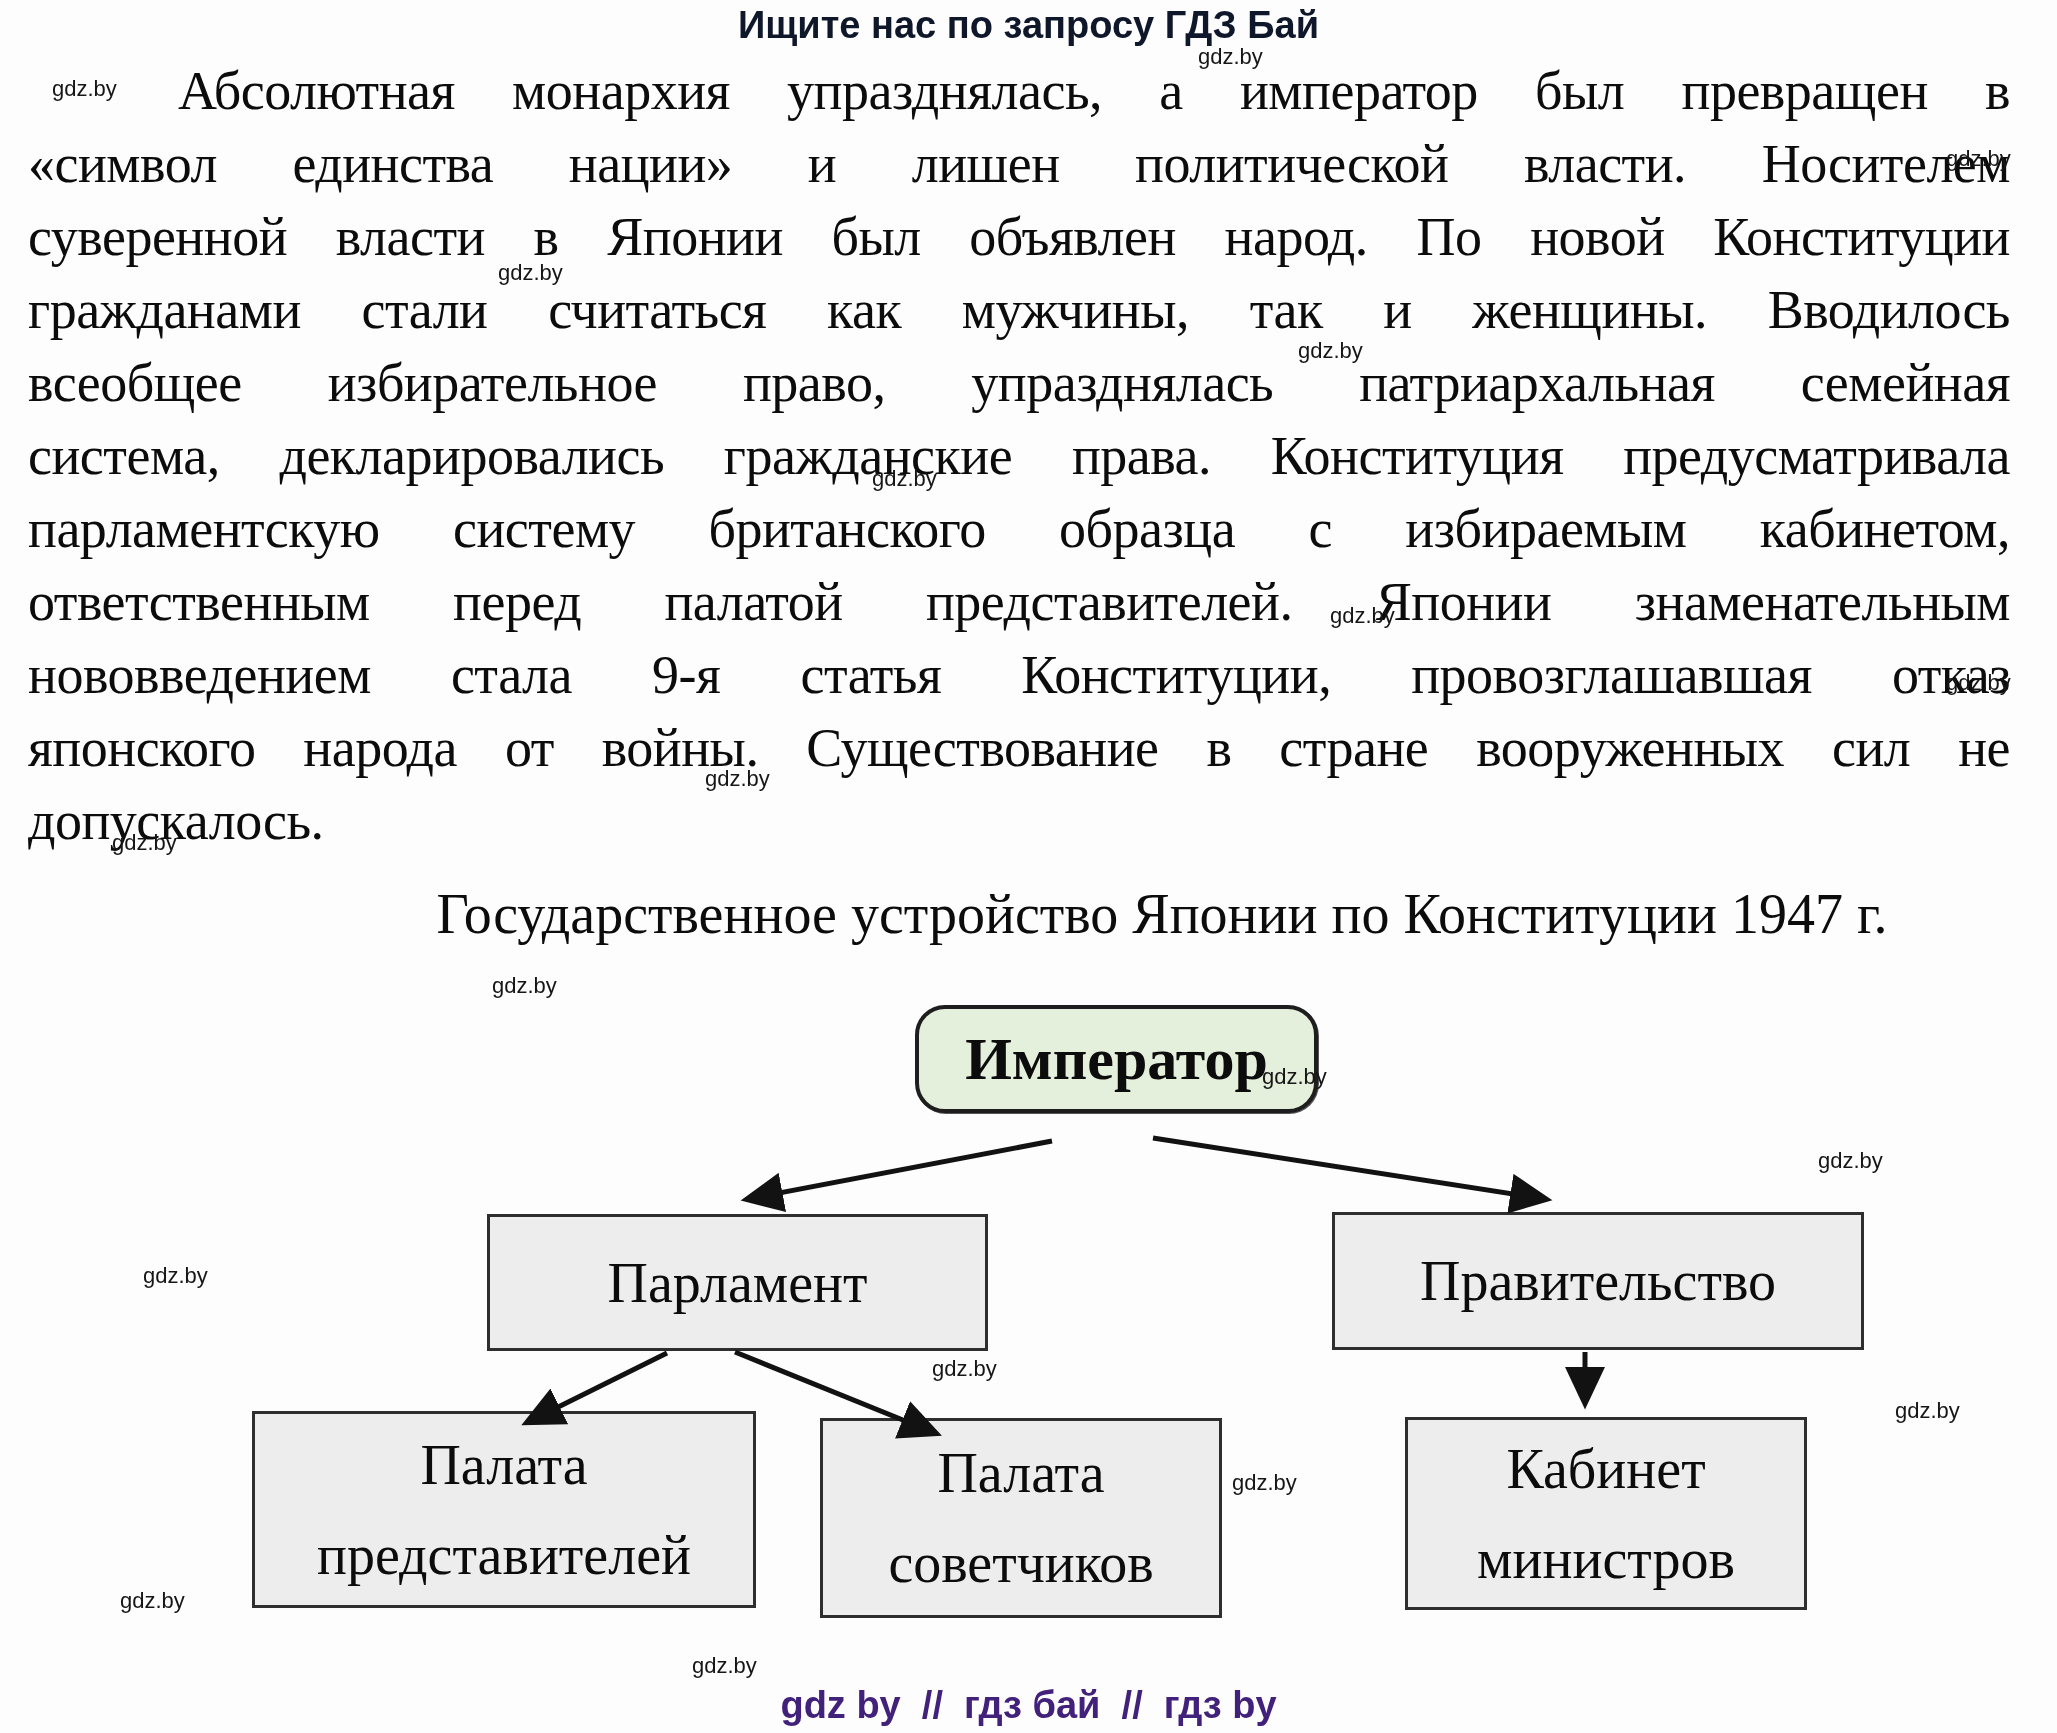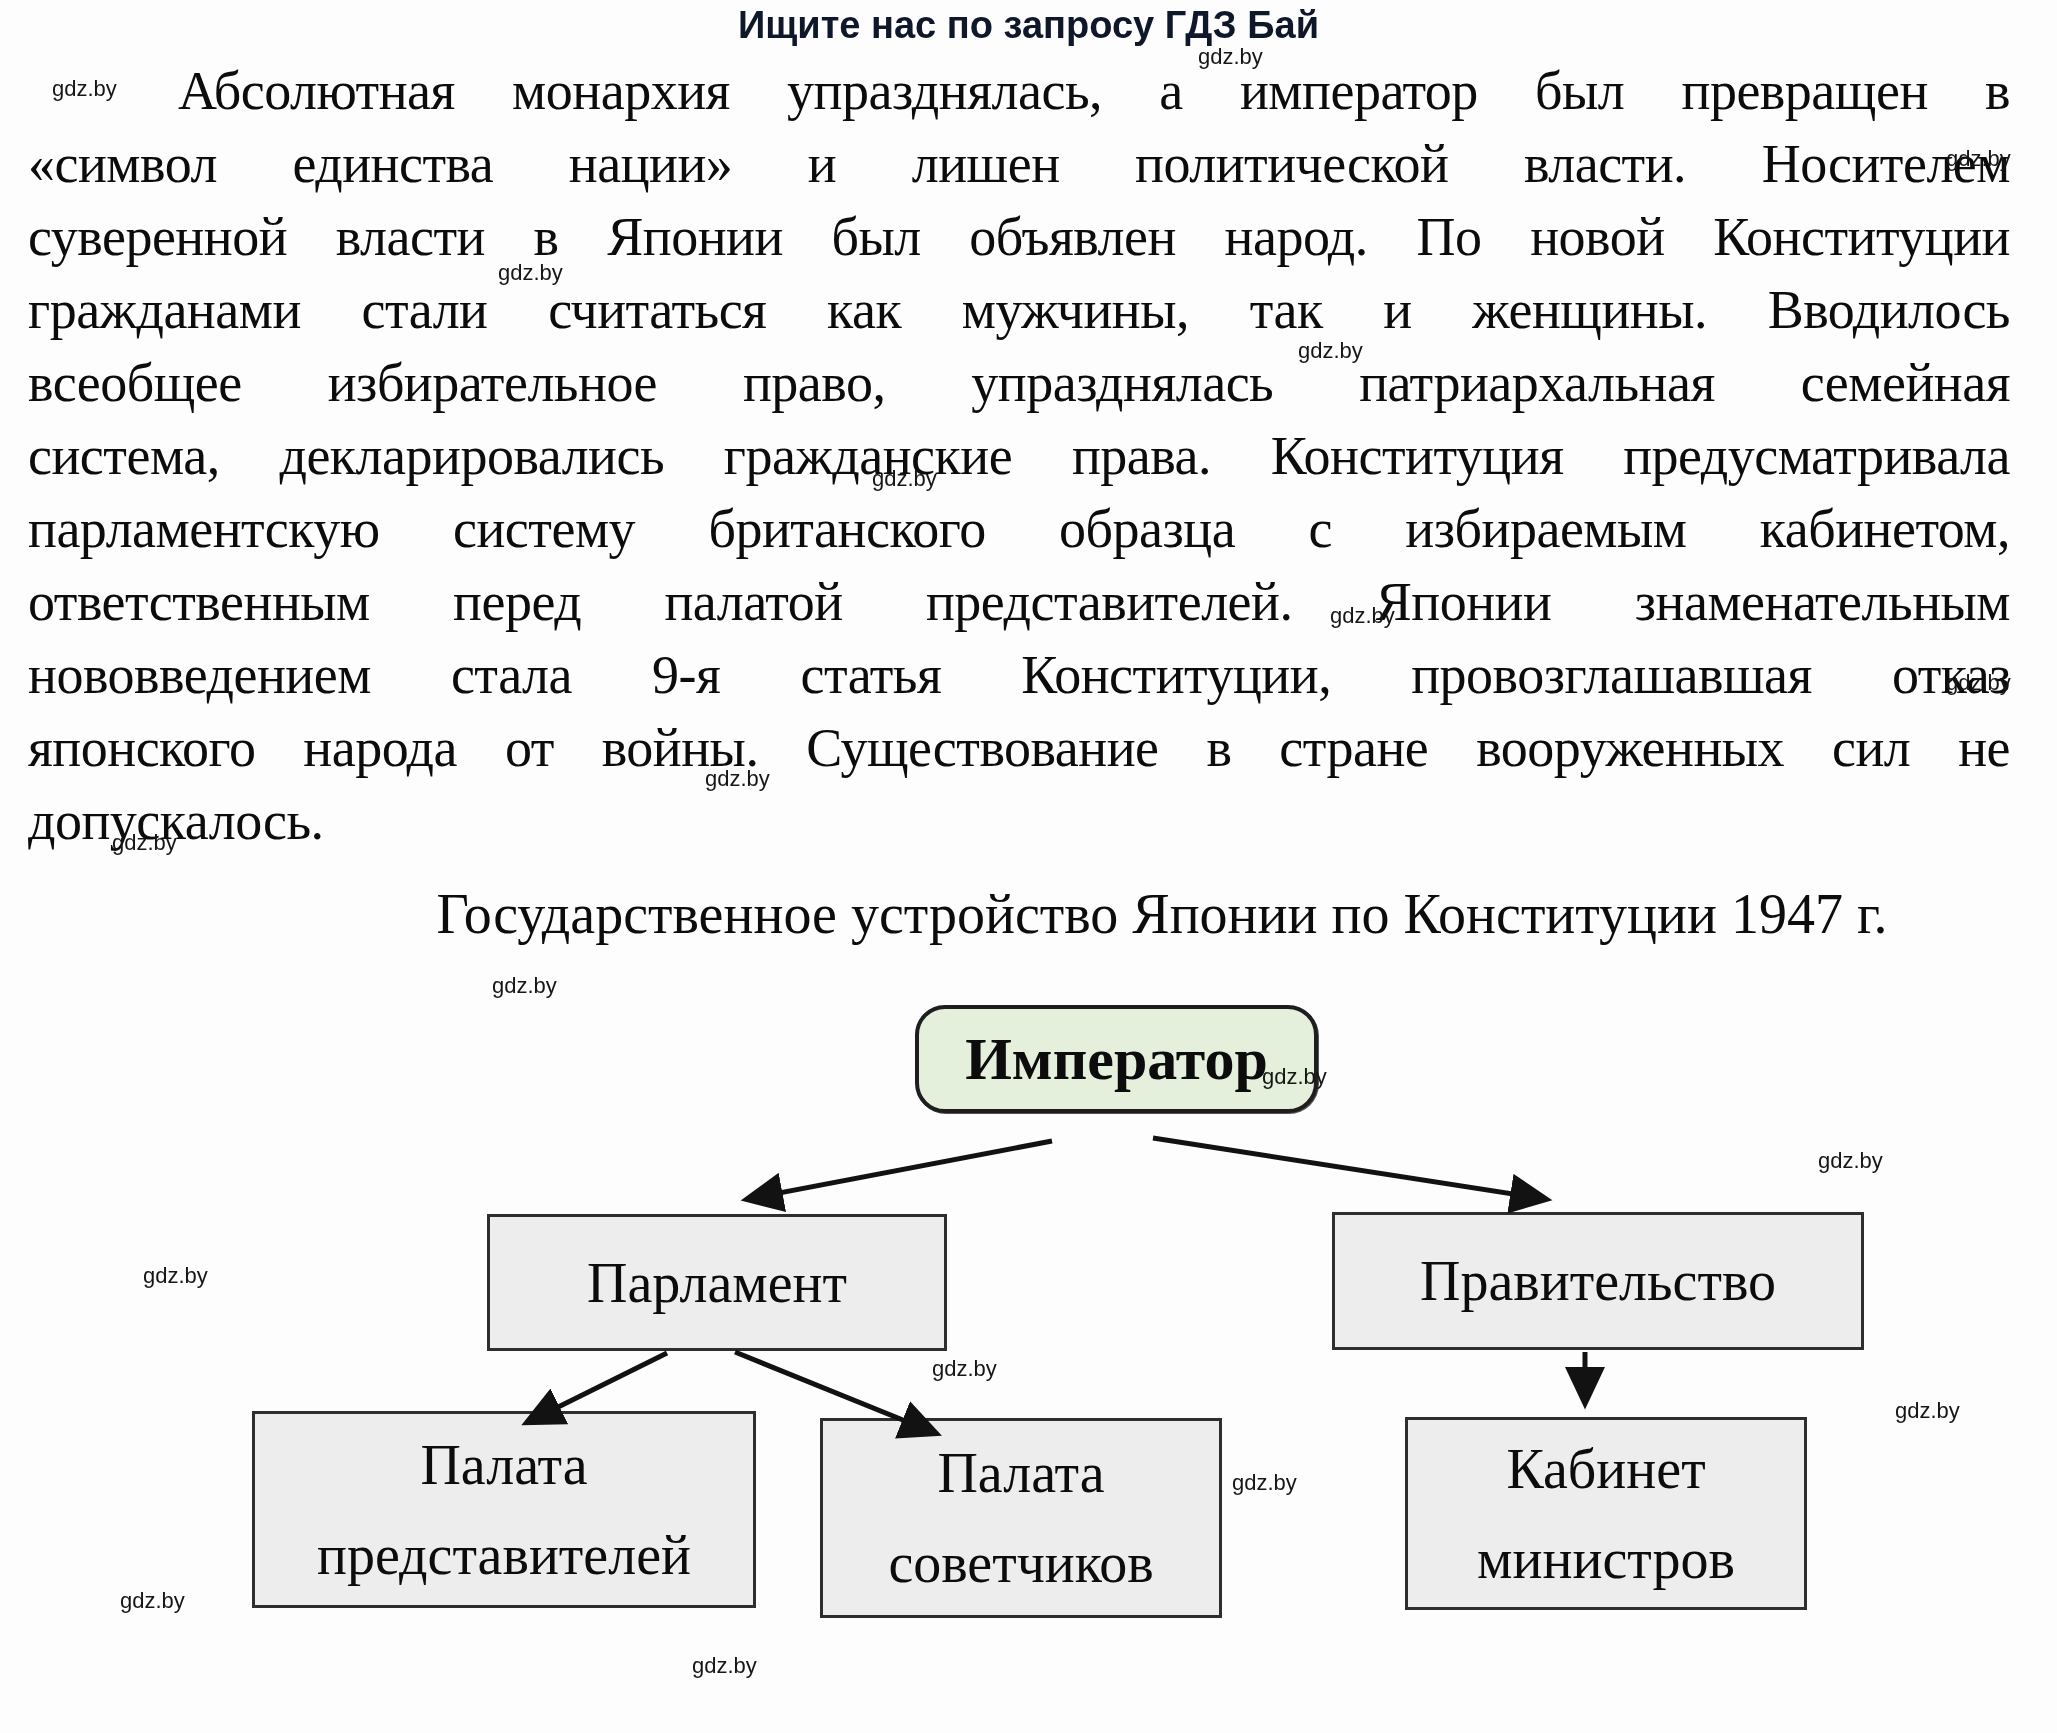--- a/index.html
+++ b/index.html
@@ -94,21 +94,21 @@
     <div class="para-line">японского народа от войны. Существование в стране вооруженных сил не</div>
     <div class="para-line last">допускалось.</div>
   </div>
 
   <div class="diagram-title">Государственное устройство Японии по Конституции 1947 г.</div>
 
   <div class="node emperor" style="left: 915px; top: 1005px; width: 403px; height: 108px; background: rgb(228, 239, 220);">
     <span class="node-label">Император</span>
   </div>
 
-  <div class="node" style="left:487px;top:1214px;width:460px;height:137px;text-align:center;">
+  <div class="node" style="left:487px;top:1214px;width:501px;height:137px;text-align:center;">
     <span class="node-label">Парламент</span>
   </div>
 
   <div class="node" style="left:1332px;top:1212px;width:532px;height:138px;">
     <span class="node-label">Правительство</span>
   </div>
 
   <div class="node" style="left:252px;top:1411px;width:504px;height:197px;">
     <span class="node-label">Палата
 представителей</span>
@@ -150,14 +150,15 @@
   <span class="wm" style="left:492px;top:973px;">gdz.by</span>
   <span class="wm" style="left:1262px;top:1064px;">gdz.by</span>
   <span class="wm" style="left:1818px;top:1148px;">gdz.by</span>
   <span class="wm" style="left:143px;top:1263px;">gdz.by</span>
   <span class="wm" style="left:932px;top:1356px;">gdz.by</span>
   <span class="wm" style="left:1232px;top:1470px;">gdz.by</span>
   <span class="wm" style="left:1895px;top:1398px;">gdz.by</span>
   <span class="wm" style="left:120px;top:1588px;">gdz.by</span>
   <span class="wm" style="left:692px;top:1653px;">gdz.by</span>
 
+  <div class="footer" style="color: rgb(66, 33, 123);">gdz by  //  гдз бай  //  гдз by</div>
 
 </div>
 
 </body></html>

